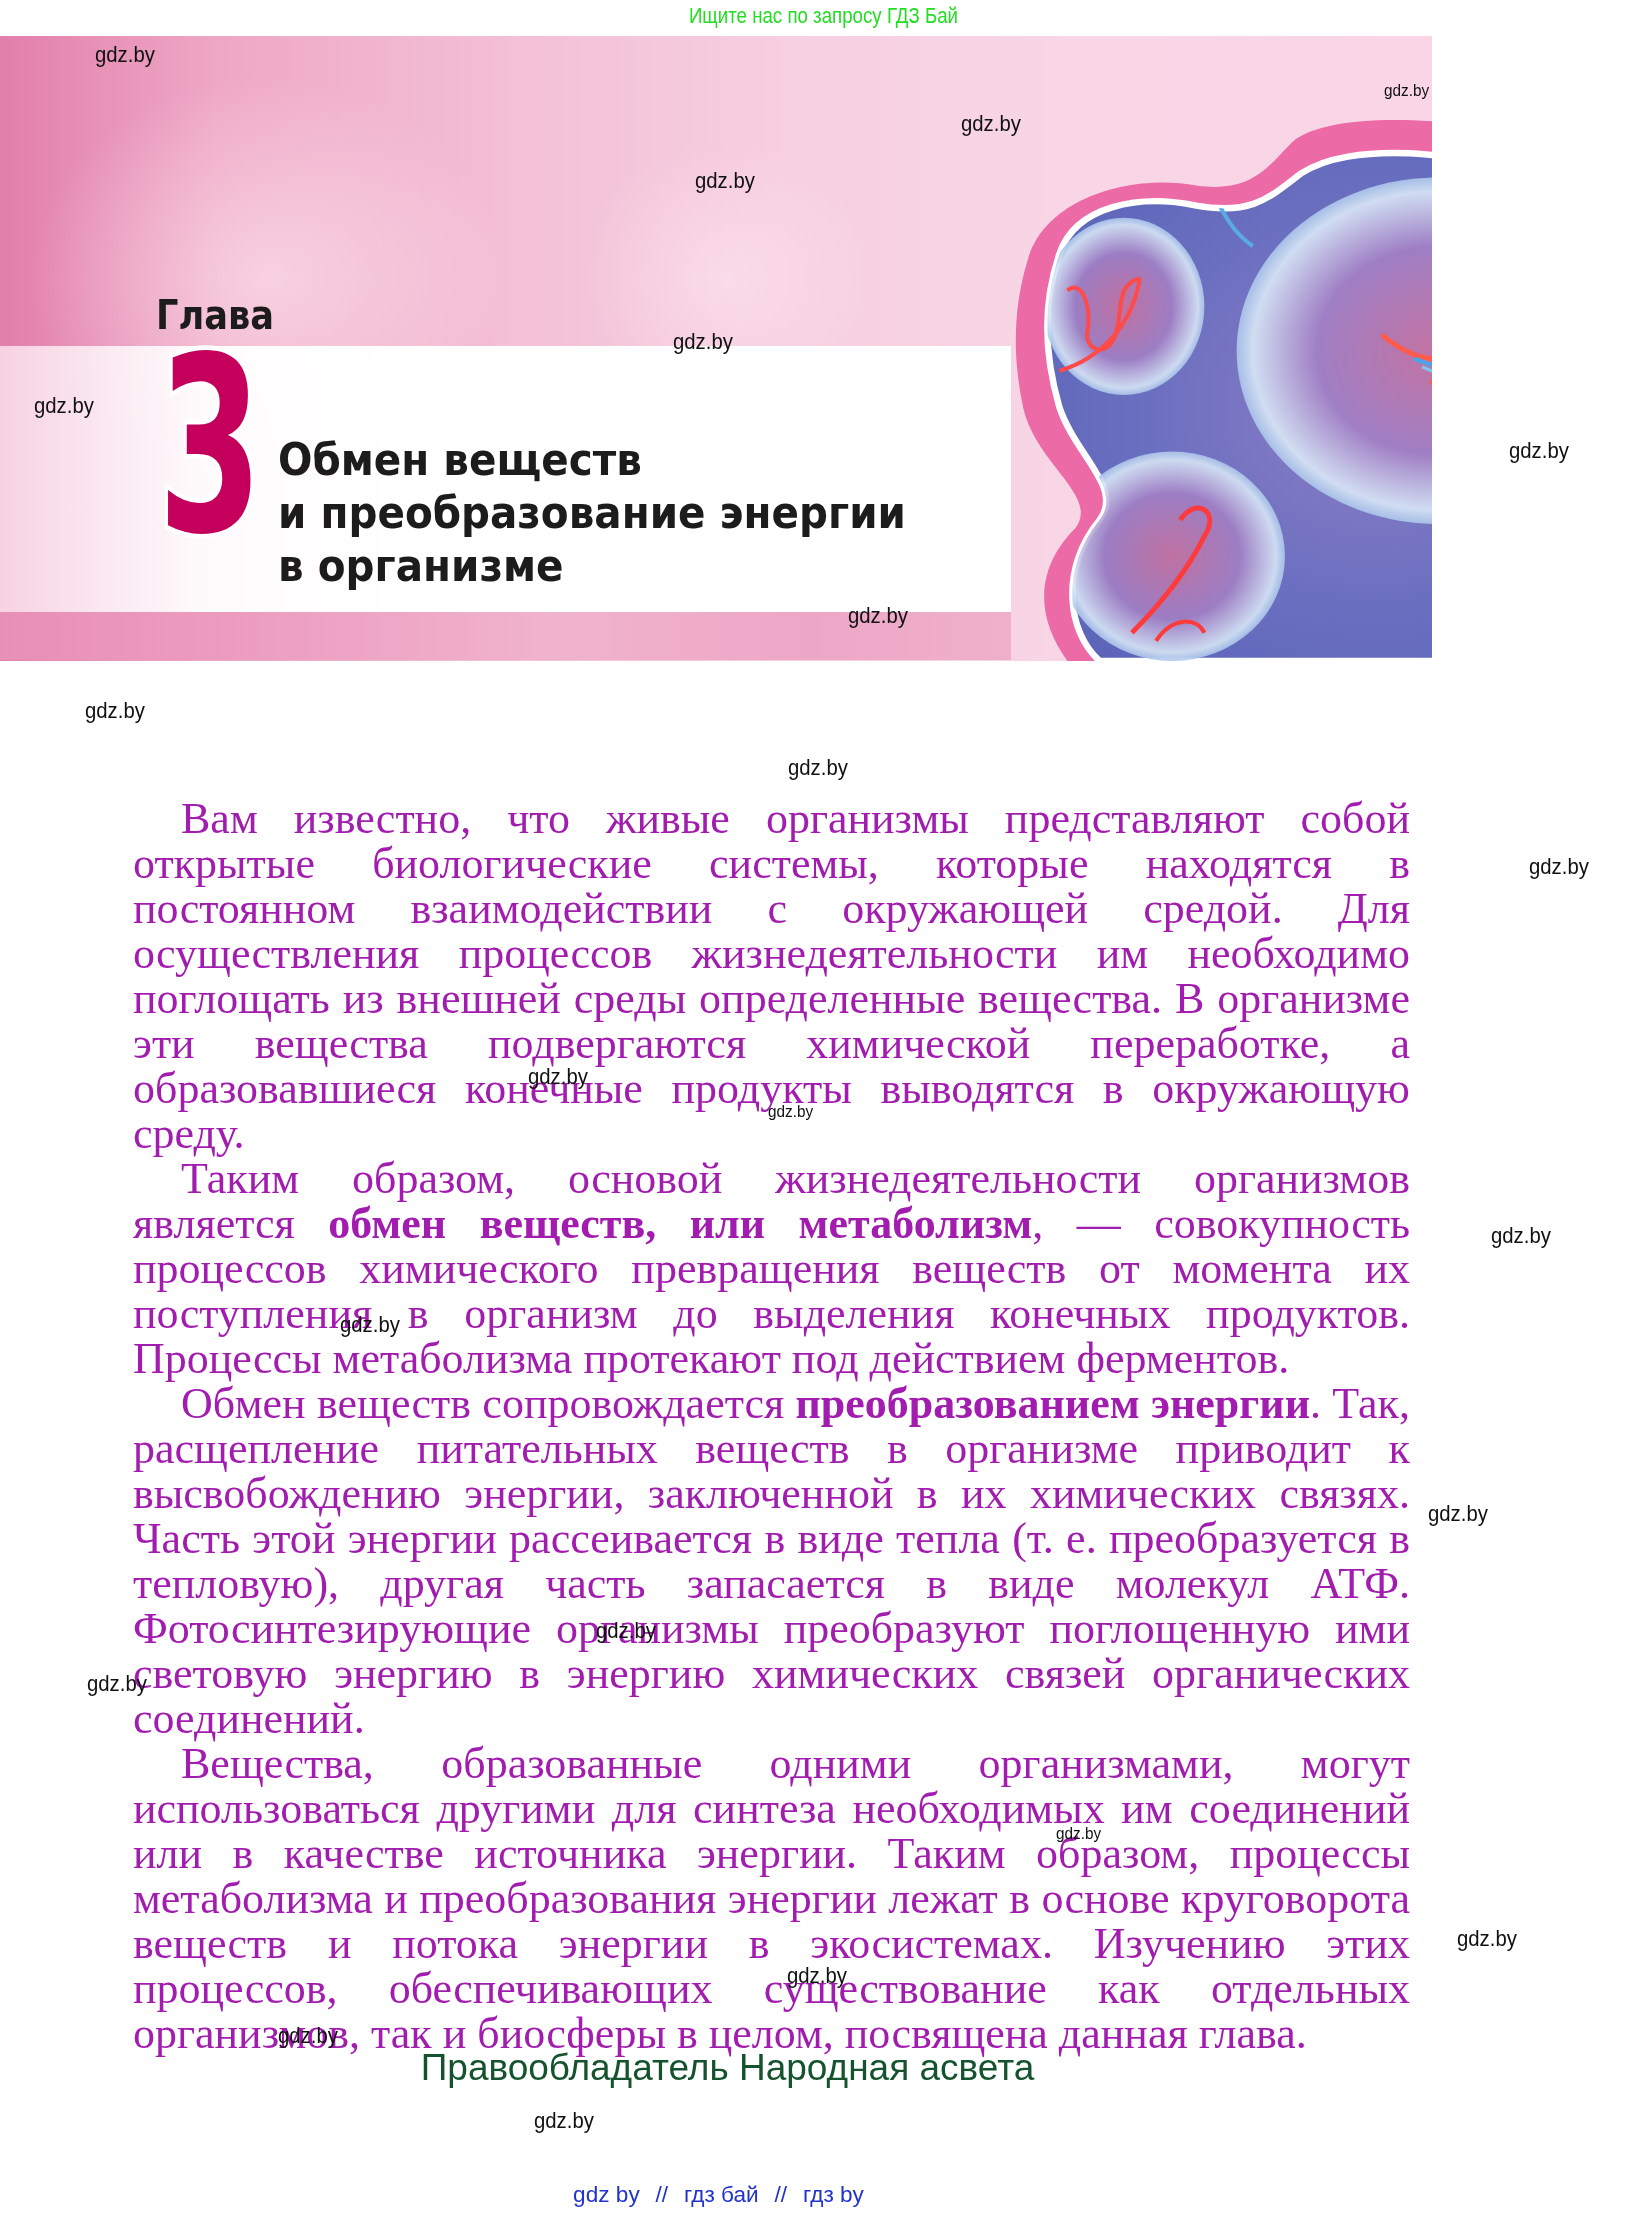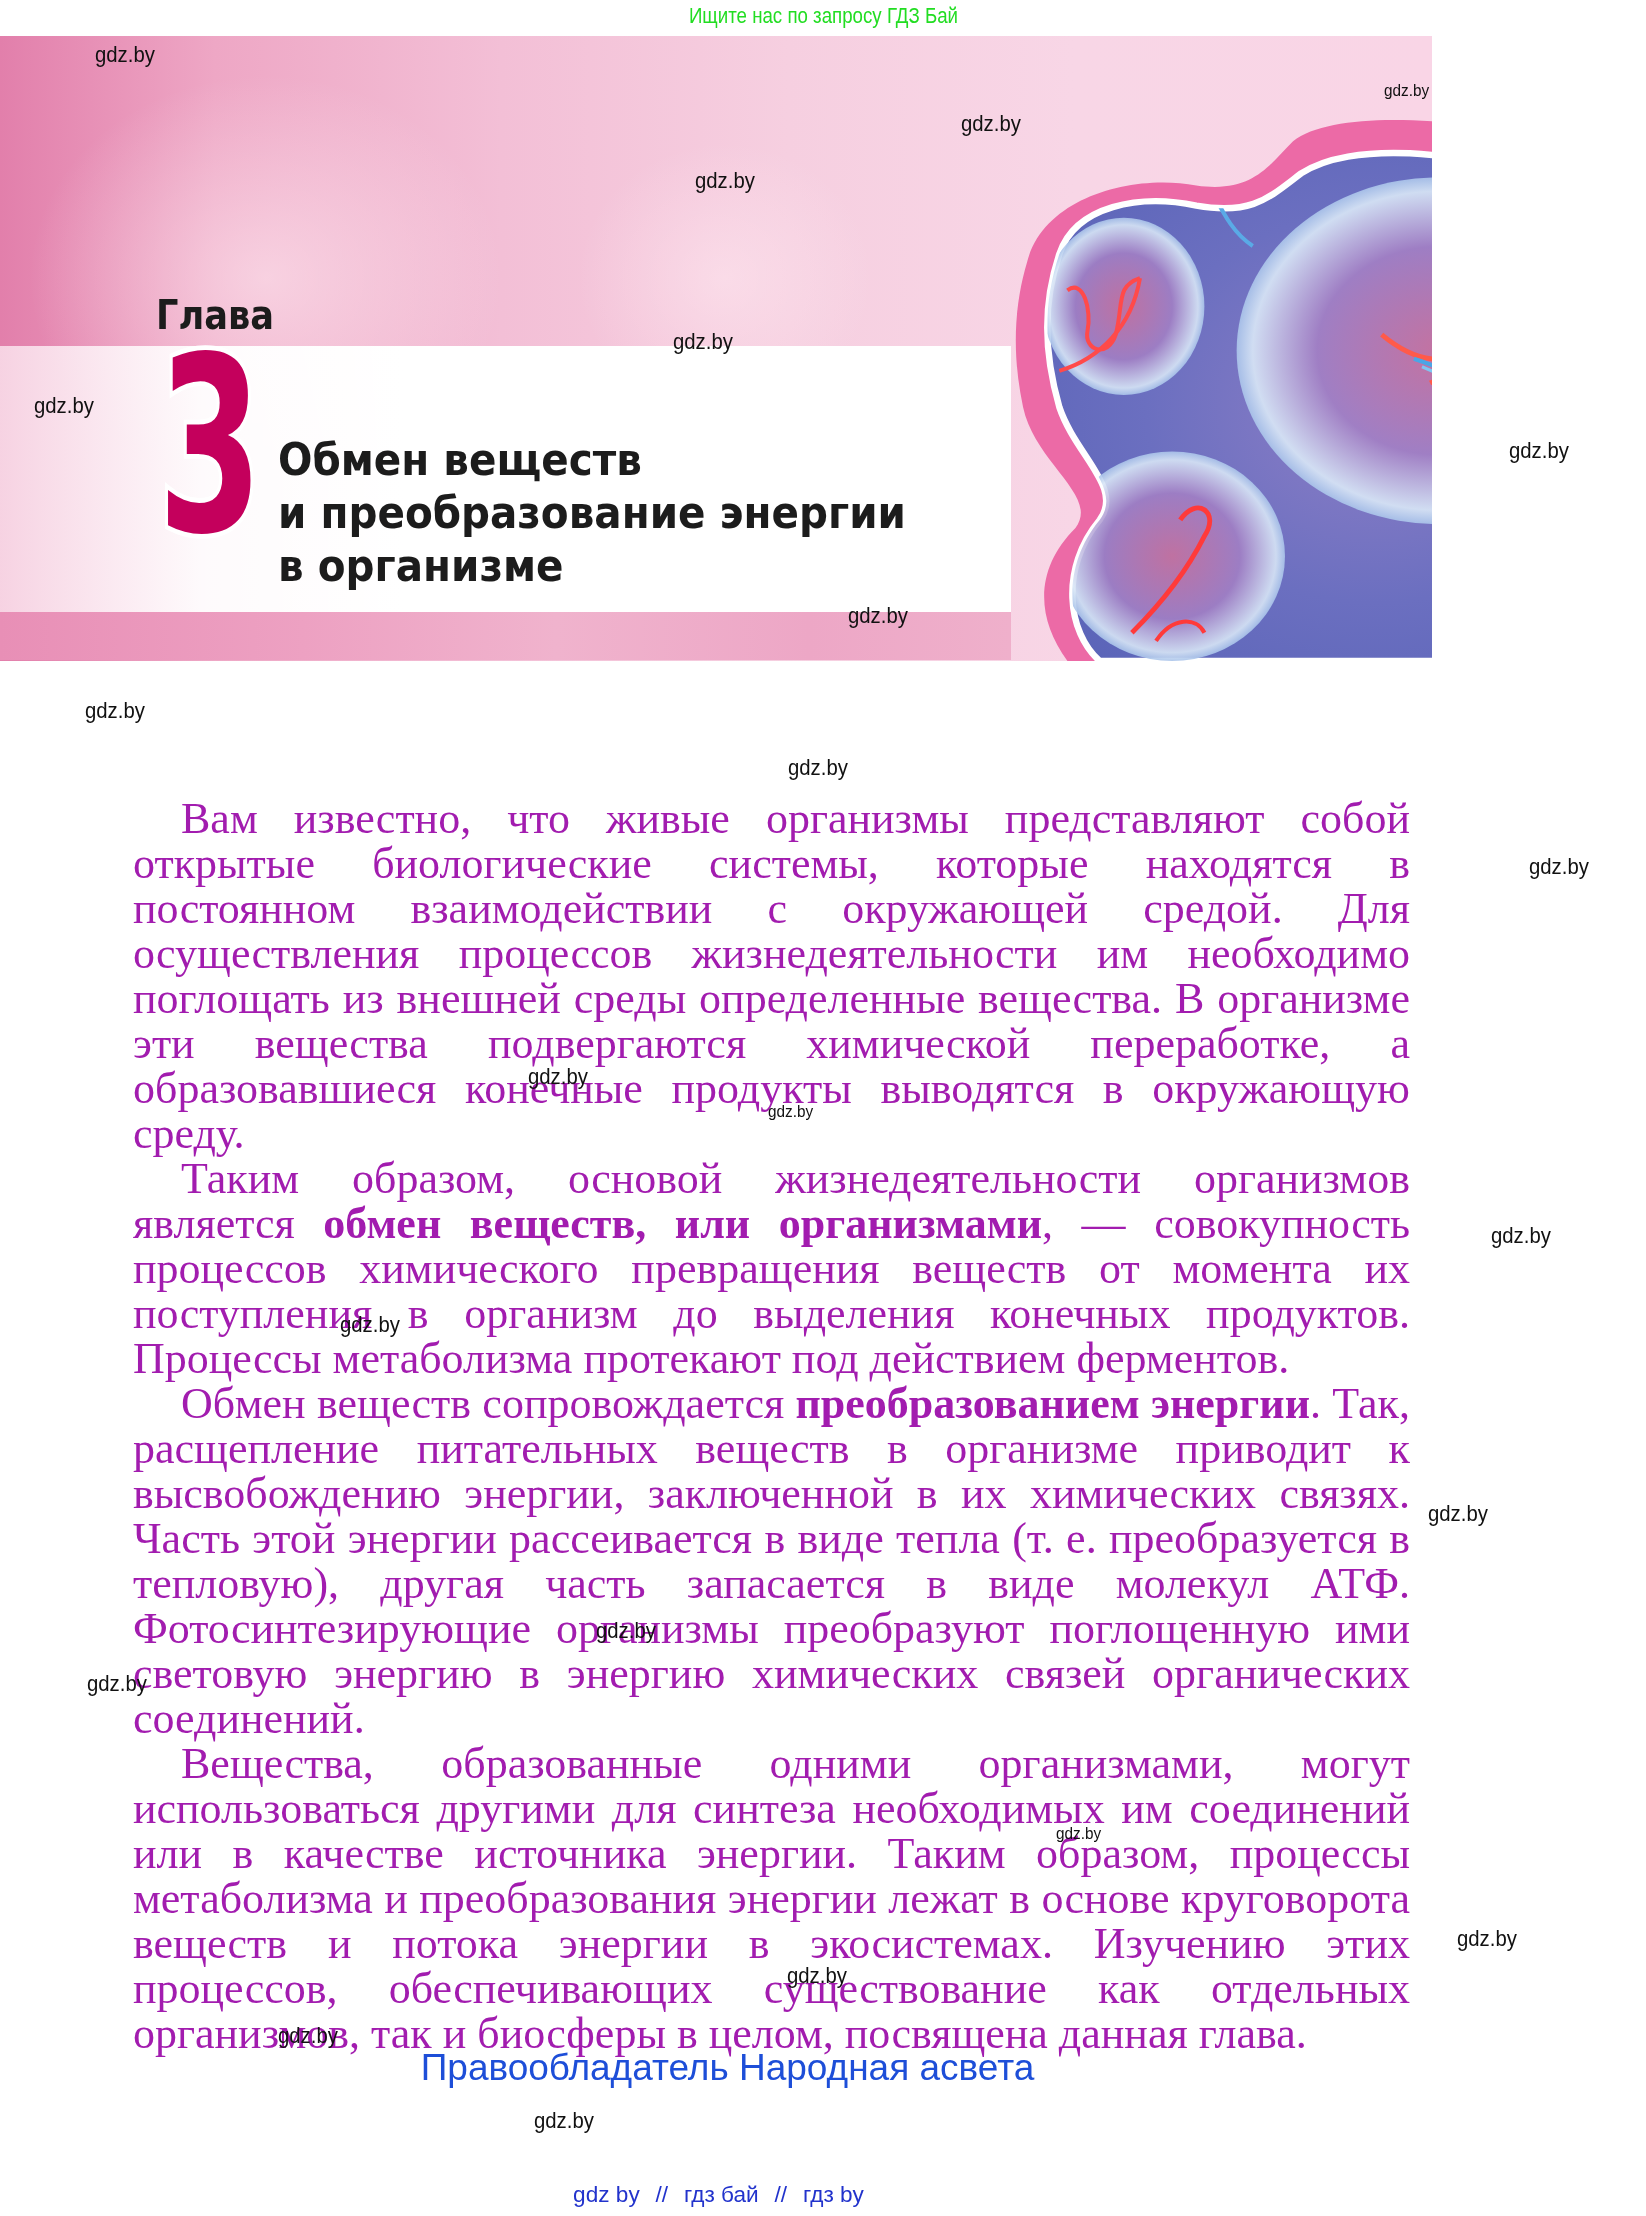--- a/index.html
+++ b/index.html
@@ -50,21 +50,21 @@
   }
   .wm.small { font-size:17px; }
   .body-text {
     position:absolute; left:133px; top:796px; width:1277px;
     font-size:44px; line-height:45px; text-align:justify; color:#a21caf;
   }
   .body-text p { margin:0; text-indent:48px; }
   .body-text b { font-weight:bold; }
   .copyright {
     position:absolute; top:2047px; left:0; width:1455px; text-align:center;
-    font-family:"Liberation Sans", sans-serif; font-size:37px; color:#1d4ed8;
+    font-family:"Liberation Sans", sans-serif; font-size:37px; color:#14532d;
   }
   .footer-links {
     position:absolute; top:2182px; left:0; width:1437px; text-align:center;
     font-family:"Liberation Sans", sans-serif; font-size:22.6px; color:#2233cc;
   }
   .footer-links span { margin:0 4.8px; }
 </style>
 </head>
 <body>
 
@@ -112,21 +112,21 @@
   <div class="chapter-number">3</div>
   <div class="chapter-title">
     <div>Обмен веществ</div>
     <div>и преобразование энергии</div>
     <div>в организме</div>
   </div>
 </div>
 
 <div class="body-text">
   <p>Вам известно, что живые организмы представляют собой открытые биологические системы, которые находятся в постоянном взаимодействии с окружающей средой. Для осуществления процессов жизнедеятельности им необходимо поглощать из внешней среды определенные вещества. В организме эти вещества подвергаются химической переработке, а образовавшиеся конечные продукты выводятся в окружающую среду.</p>
-  <p><span>Таким образом, основой жизнедеятельности организмов является </span><b>обмен веществ</b><b>, или </b><b>организмами</b><span>, — совокупность процессов химического превращения веществ от момента их поступления в организм до выделения конечных продуктов. Процессы метаболизма протекают под действием ферментов.</span></p>
+  <p><span>Таким образом, основой жизнедеятельности организмов является </span><b>обмен веществ</b><b>, или </b><b>метаболизм</b><span>, — совокупность процессов химического превращения веществ от момента их поступления в организм до выделения конечных продуктов. Процессы метаболизма протекают под действием ферментов.</span></p>
   <p><span>Обмен веществ сопровождается </span><b>преобразованием энергии</b><span>. Так, расщепление питательных веществ в организме приводит к высвобождению энергии, заключенной в их химических связях. Часть этой энергии рассеивается в виде тепла (т. е. преобразуется в тепловую), другая часть запасается в виде молекул АТФ. Фотосинтезирующие организмы преобразуют поглощенную ими световую энергию в энергию химических связей органических соединений.</span></p>
   <p>Вещества, образованные одними организмами, могут использоваться другими для синтеза необходимых им соединений или в качестве источника энергии. Таким образом, процессы метаболизма и преобразования энергии лежат в основе круговорота веществ и потока энергии в экосистемах. Изучению этих процессов, обеспечивающих существование как отдельных организмов, так и биосферы в целом, посвящена данная глава.</p>
 </div>
 
 <div id="wm-layer">
     <div class="wm" style="left: 95px; top: 42px;">gdz.by</div>
     <div class="wm small" style="left: 1384px; top: 81px;">gdz.by</div>
     <div class="wm" style="left: 961px; top: 111px;">gdz.by</div>
     <div class="wm" style="left: 695px; top: 168px;">gdz.by</div>
     <div class="wm" style="left: 673px; top: 329px;">gdz.by</div>

